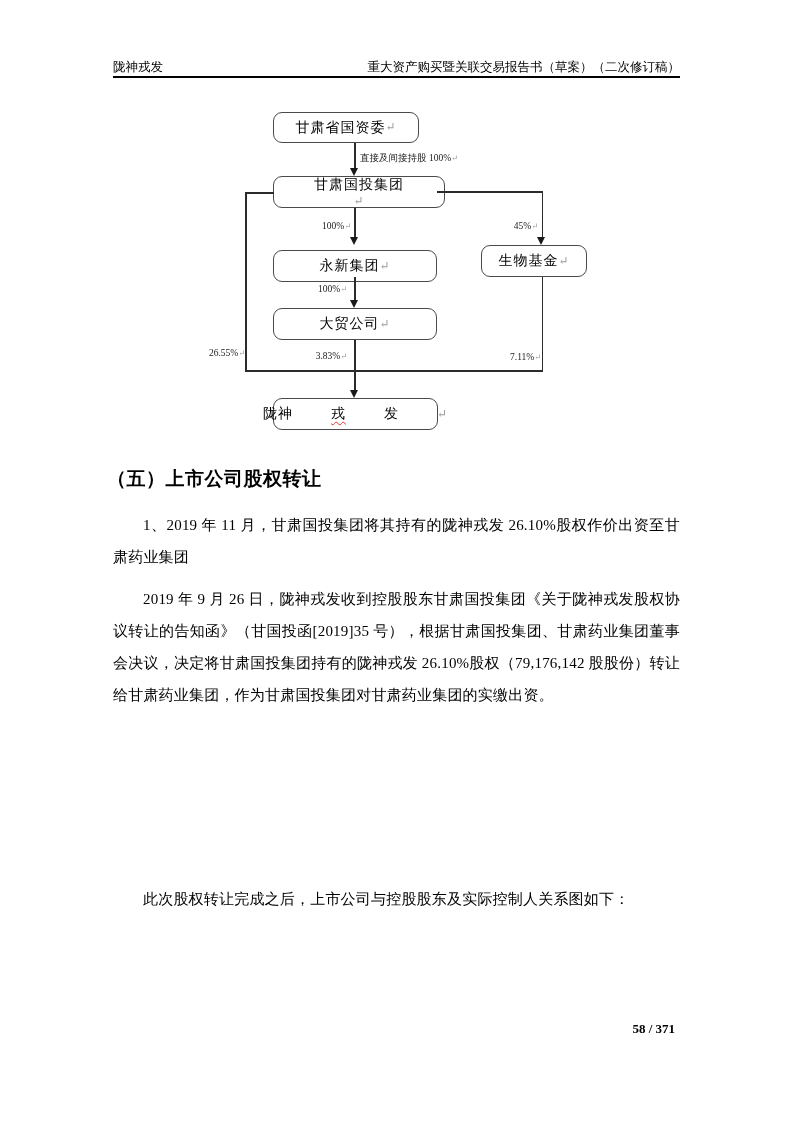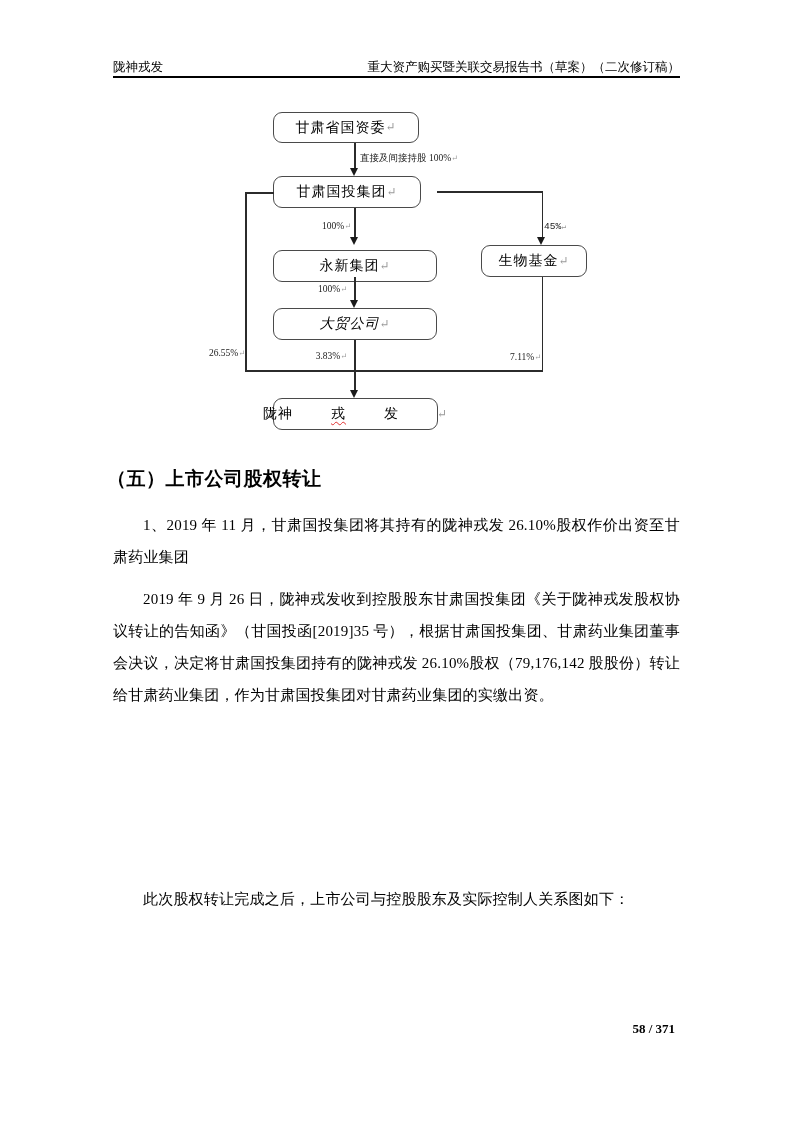--- a/index.html
+++ b/index.html
@@ -17,24 +17,24 @@
     font-size:12.5px;line-height:18px;
   }
   
   .dbox{
     position:absolute;box-sizing:border-box;
     border:1.5px solid #4a4a4a;border-radius:9px;background:#fff;
     display:flex;align-items:center;justify-content:center;
     font-size:14px;letter-spacing:1px;white-space:nowrap;
   }
   .b1{left:273px;top:112px;width:146px;height:31px;}
-  .b2{left:273px;top:176px;width:148px;height:32px;}
+  .b2{left:273px;top:176px;width:172px;height:32px;flex-direction:column;}
   .b3{left:273px;top:250px;width:164px;height:32px;}
   .b4{left:481px;top:245px;width:106px;height:32px;}
-  .b5{left:273px;top:308px;width:164px;height:32px;font-style:italic;}
+  .b5{left:273px;top:308px;width:164px;height:32px;}
   .b6{left:273px;top:398px;width:165px;height:32px;gap:38px;}
   .wavy{
     text-decoration:underline;text-decoration-style:wavy;
     text-decoration-color:#e03030;text-decoration-thickness:1px;
     text-underline-offset:3px;
   }
   .ln{position:absolute;background:#2b2b2b;}
   .v{width:1.5px;}
   .h{height:1.5px;}
   .lv1{left:354px;top:143px;height:26px;}
@@ -57,21 +57,21 @@
   .a3{left:350px;top:300px;}
   .a4{left:350px;top:390px;}
   .a5{left:537px;top:237px;}
   .dlabel{
     position:absolute;font-size:9.5px;line-height:11px;color:#1a1a1a;
     white-space:nowrap;
   }
   .ra{text-align:right;}
   .lab-direct{left:360px;top:153px;}
   .lab-100a{left:310px;top:221px;width:41px;}
-  .lab-45{left:526px;top:221px;width:40px;font-family:Liberation Mono, monospace;}
+  .lab-45{left:498px;top:221px;width:40px;}
   .lab-100b{left:306px;top:284px;width:41px;}
   .lab-2655{left:192px;top:348px;width:53px;}
   .lab-383{left:299px;top:351px;width:48px;}
   .lab-711{left:494px;top:352px;width:47px;}
   .mark{color:#9a9a9a;font-size:0.85em;}
   
   .sec-heading{
     position:absolute;left:107px;top:466px;width:580px;
     font-family:"Liberation Sans","DejaVu Sans",sans-serif;
     font-weight:bold;font-size:19px;line-height:26px;letter-spacing:.5px;

